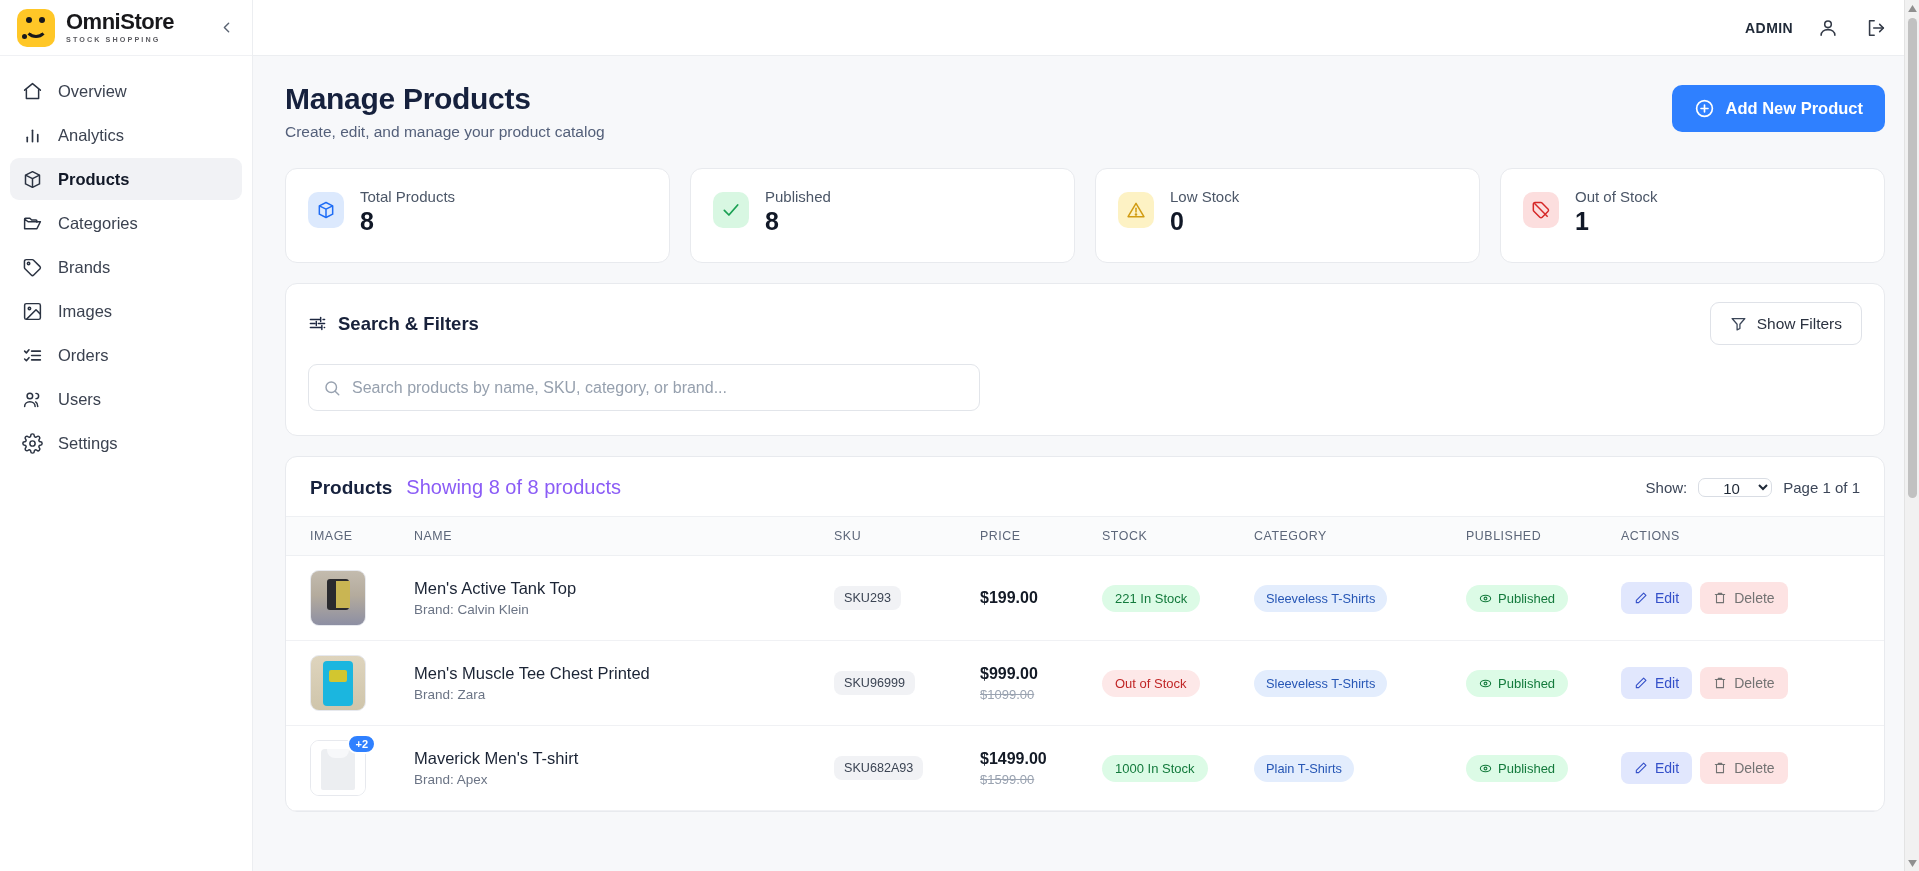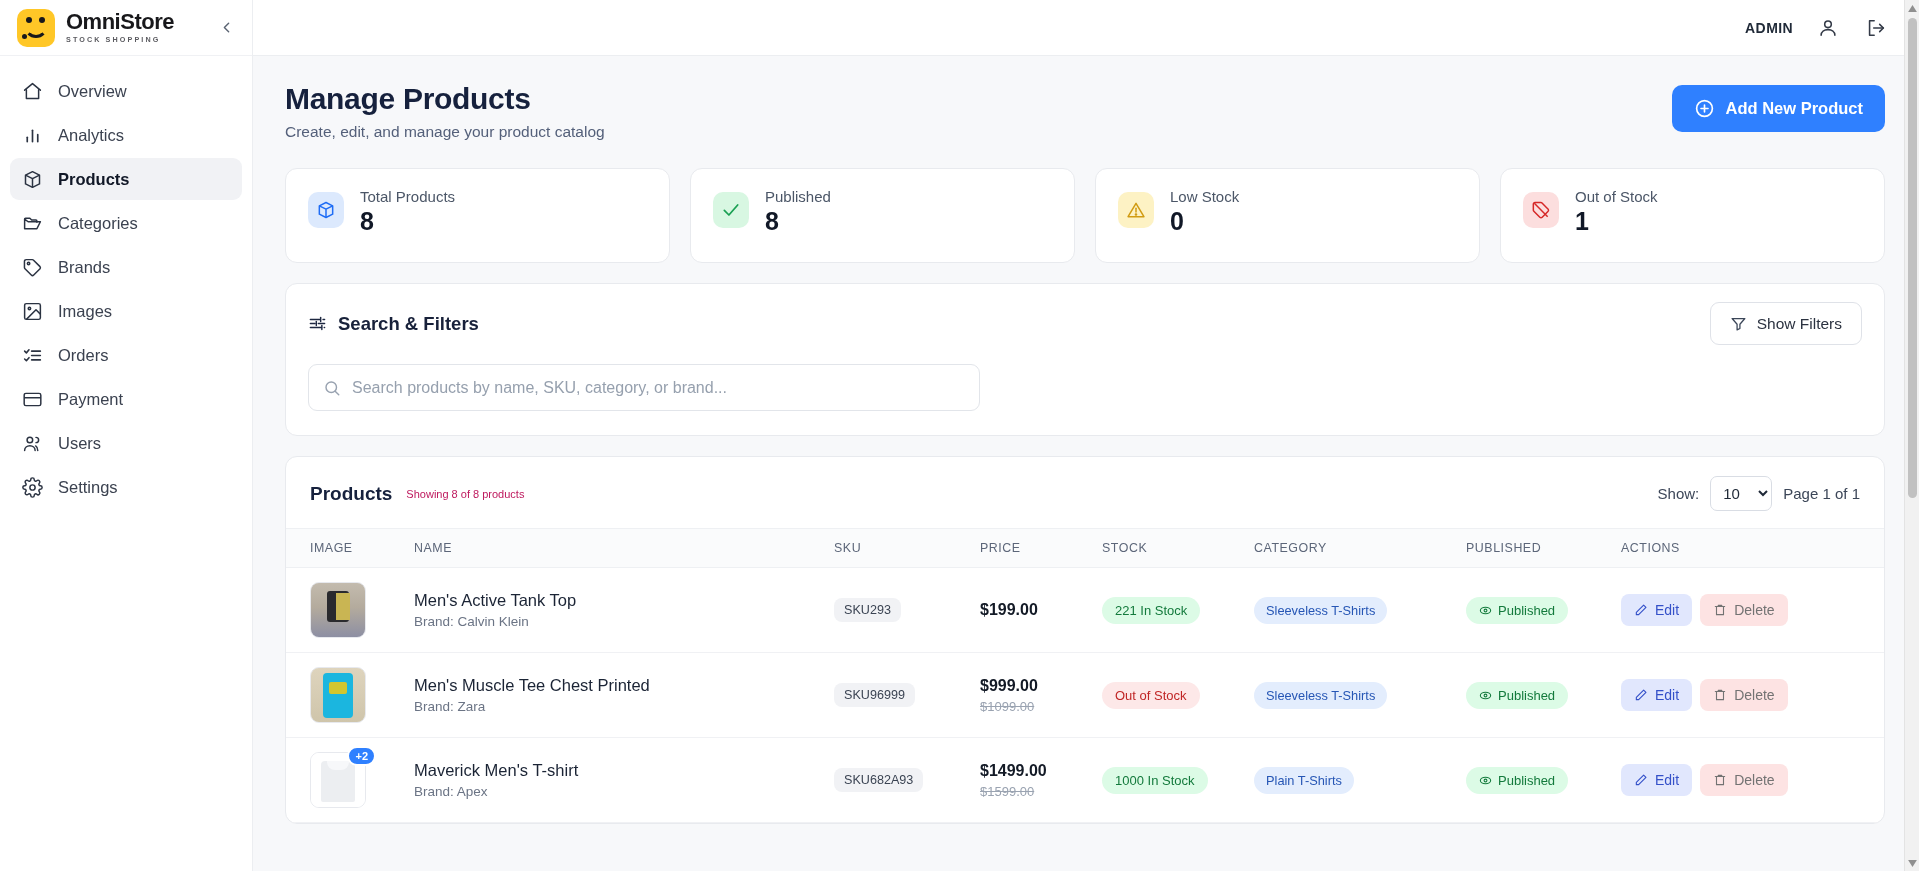--- a/index.html
+++ b/index.html
@@ -135,24 +135,24 @@
 
   
   .table-panel {
     background: #fff; border: 1px solid #e8eaee; border-radius: 12px;
     margin-top: 20px; overflow: hidden;
   }
   .table-head-row {
     display: flex; align-items: center; padding: 19px 24px 17px 24px;
   }
   .tbl-title { font-size: 19px; font-weight: 700; color: #16213d; }
-  .tbl-count { font-size: 11px; color: #be185d; margin-left: 14px; }
+  .tbl-count { font-size: 20px; color: #8b5cf6; margin-left: 14px; }
   .pager { margin-left: auto; display: flex; align-items: center; gap: 11px; font-size: 15px; color: #3c4658; }
   .pager select {
-    height: 35px; border: 1px solid #d9dde4; border-radius: 7px; padding: 0 6px 0 8px;
+    height: 19px; border: 1px solid #d9dde4; border-radius: 7px; padding: 0 6px 0 20px;
     font-size: 15px; color: #1f2937; font-family: "Liberation Sans", sans-serif;
     background: #fff; cursor: pointer;
   }
 
   table { width: 100%; border-collapse: collapse; }
   thead th {
     text-align: left; font-size: 12.4px; letter-spacing: .55px; font-weight: 400;
     color: #5c6679; text-transform: uppercase;
     padding: 12px 0 12px 0; border-top: 1px solid #eef0f3; border-bottom: 1px solid #eef0f3;
     background: #fafbfc;
@@ -293,27 +293,20 @@
       </div>
       <div class="nav-item">
         <span class="ico"><svg width="21" height="21" viewBox="0 0 24 24" fill="none" stroke="currentColor" stroke-width="1.8" stroke-linecap="round" stroke-linejoin="round">
               <path d="m3 7 2 2 3-3.5"></path>
               <path d="m3 16 2 2 3-3.5"></path>
               <line x1="11" y1="7" x2="21" y2="7"></line>
               <line x1="11" y1="12" x2="21" y2="12"></line>
               <line x1="11" y1="17" x2="21" y2="17"></line>
             </svg></span>
         <span>Orders</span>
-      </div>
-      <div class="nav-item">
-        <span class="ico"><svg width="21" height="21" viewBox="0 0 24 24" fill="none" stroke="currentColor" stroke-width="1.7" stroke-linejoin="round">
-              <rect x="2.5" y="5" width="19" height="14" rx="2"></rect>
-              <line x1="2.5" y1="10" x2="21.5" y2="10"></line>
-            </svg></span>
-        <span>Payment</span>
       </div>
       <div class="nav-item">
         <span class="ico"><svg width="21" height="21" viewBox="0 0 24 24" fill="none" stroke="currentColor" stroke-width="1.7" stroke-linecap="round" stroke-linejoin="round">
               <circle cx="9" cy="8" r="3.2"></circle>
               <path d="M3 20c0-3.3 2.7-5.5 6-5.5s6 2.2 6 5.5"></path>
               <path d="M16 11a3 3 0 0 0 0-6"></path>
               <path d="M18 20c0-2.6-.9-4.3-2.4-5.2"></path>
             </svg></span>
         <span>Users</span>
       </div>

